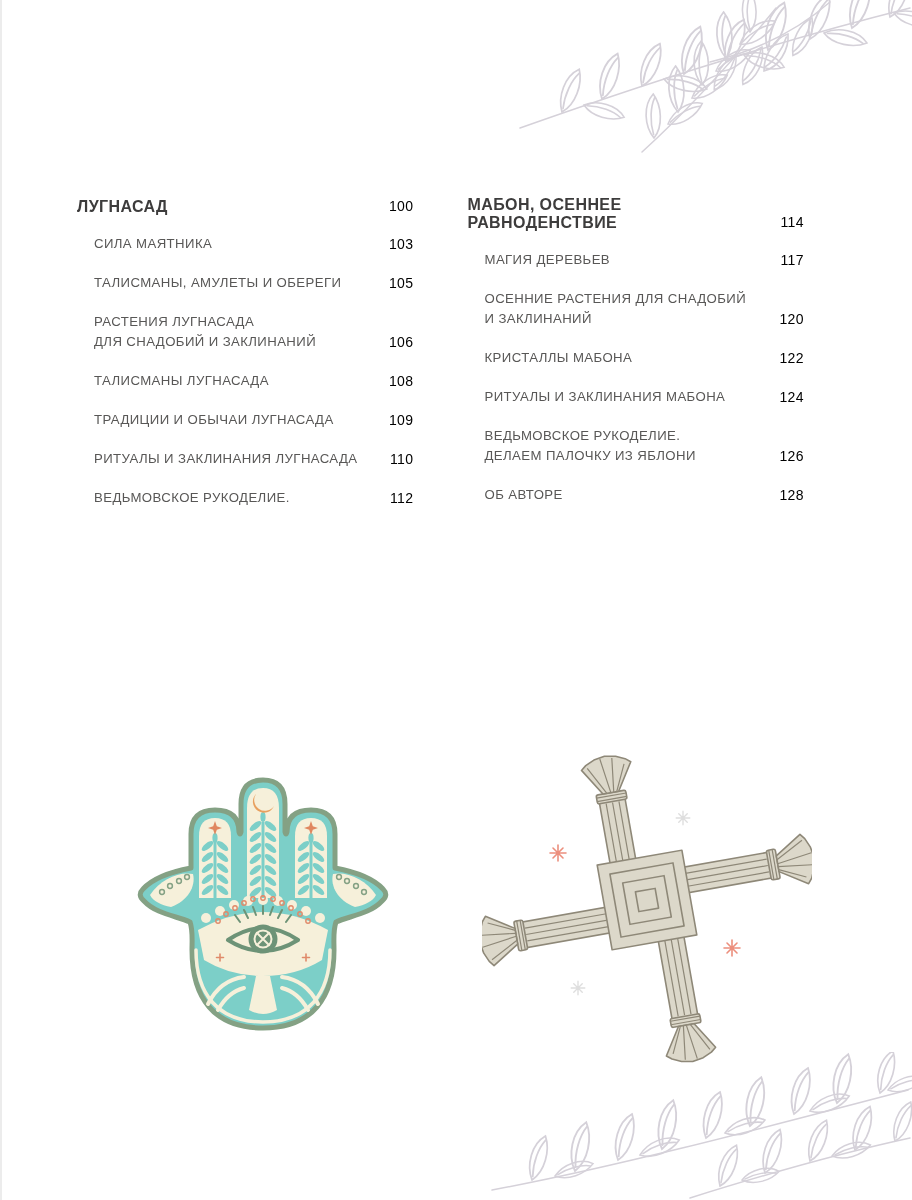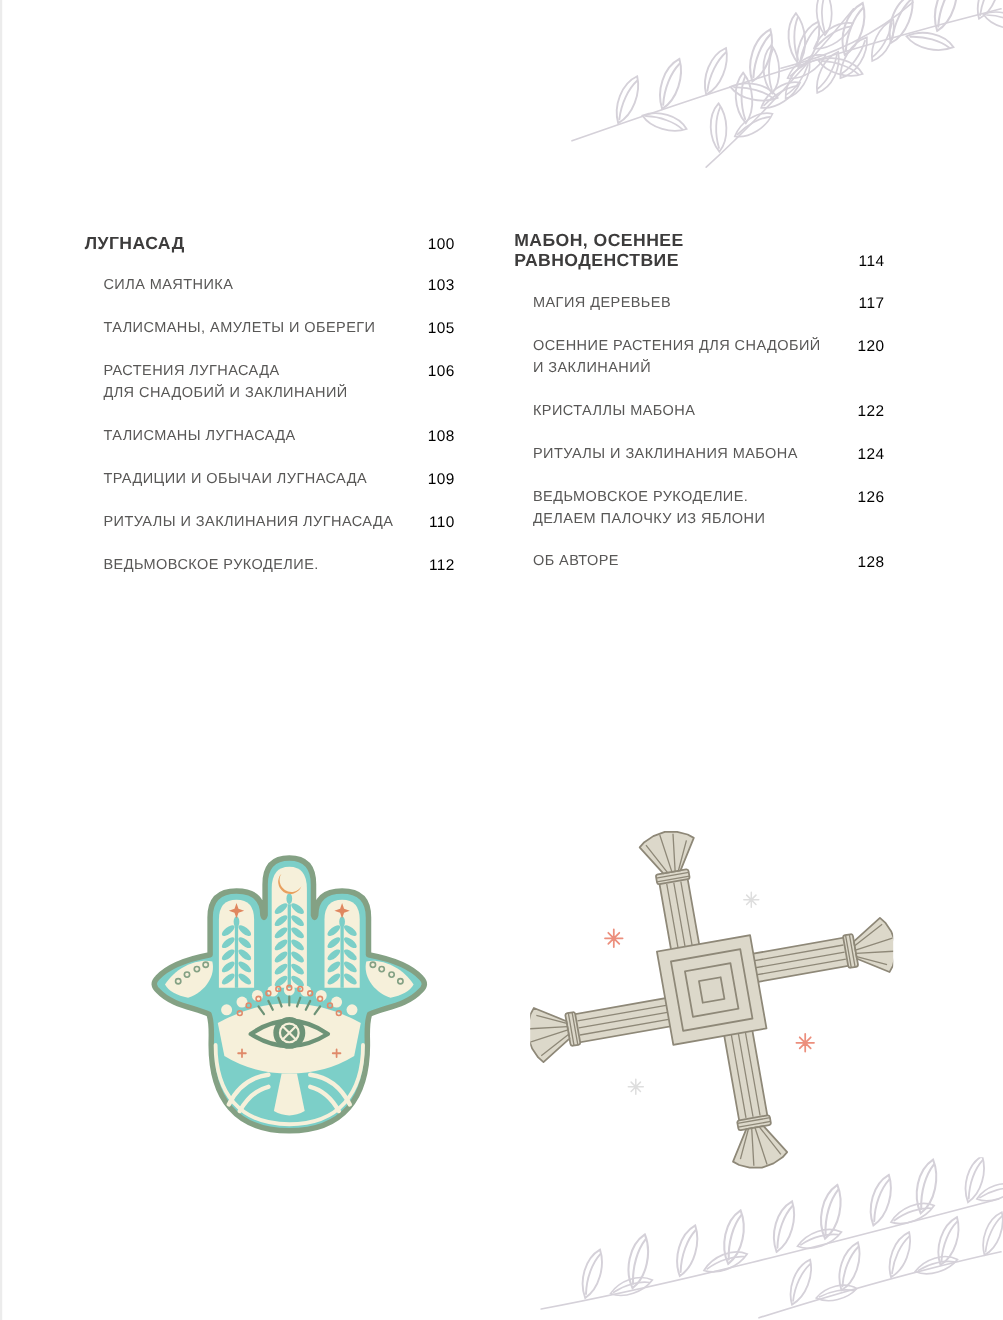--- a/index.html
+++ b/index.html
@@ -1,25 +1,25 @@
 <!DOCTYPE html>
 <html><head>
 <meta charset="utf-8">
 <style>
   html,body{margin:0;padding:0;}
   body{width:912px;height:1200px;position:relative;background:#ffffff;
        font-family:"Liberation Sans","DejaVu Sans",sans-serif;overflow:hidden;}
   .page{position:absolute;inset:0;background:#fff;border-left:2px solid #ececec;}
   
-  .toc{position:absolute;left:75px;top:211px;width:727px;display:flex;gap:54px;}
+  .toc{position:absolute;left:75px;top:196px;width:727px;display:flex;gap:54px;}
   .col{flex:1;min-width:0;}
   .hdr{display:flex;justify-content:space-between;align-items:flex-end;
        margin-bottom:18px;color:#3d3c3c;font-weight:bold;font-size:16px;letter-spacing:.4px;}
   .hdr .num{font-weight:normal;}
-  .row{display:flex;justify-content:space-between;align-items:flex-start;
+  .row{display:flex;justify-content:space-between;align-items:flex-end;
        margin-bottom:19px;padding-left:17px;color:#585756;font-size:13.2px;letter-spacing:.4px;}
   .titlelines{flex:1;min-width:0;}
   .line{line-height:20px;}
   .num{font-size:14px;color:#000000;line-height:20px;margin-left:10px;white-space:nowrap;}
   
   .leaf-tr{position:absolute;top:0;right:0;}
   .leaf-br{position:absolute;bottom:0;right:0;}
   .hamsa{position:absolute;left:134px;top:764px;}
   .cross{position:absolute;left:480px;top:748px;}
 </style>

